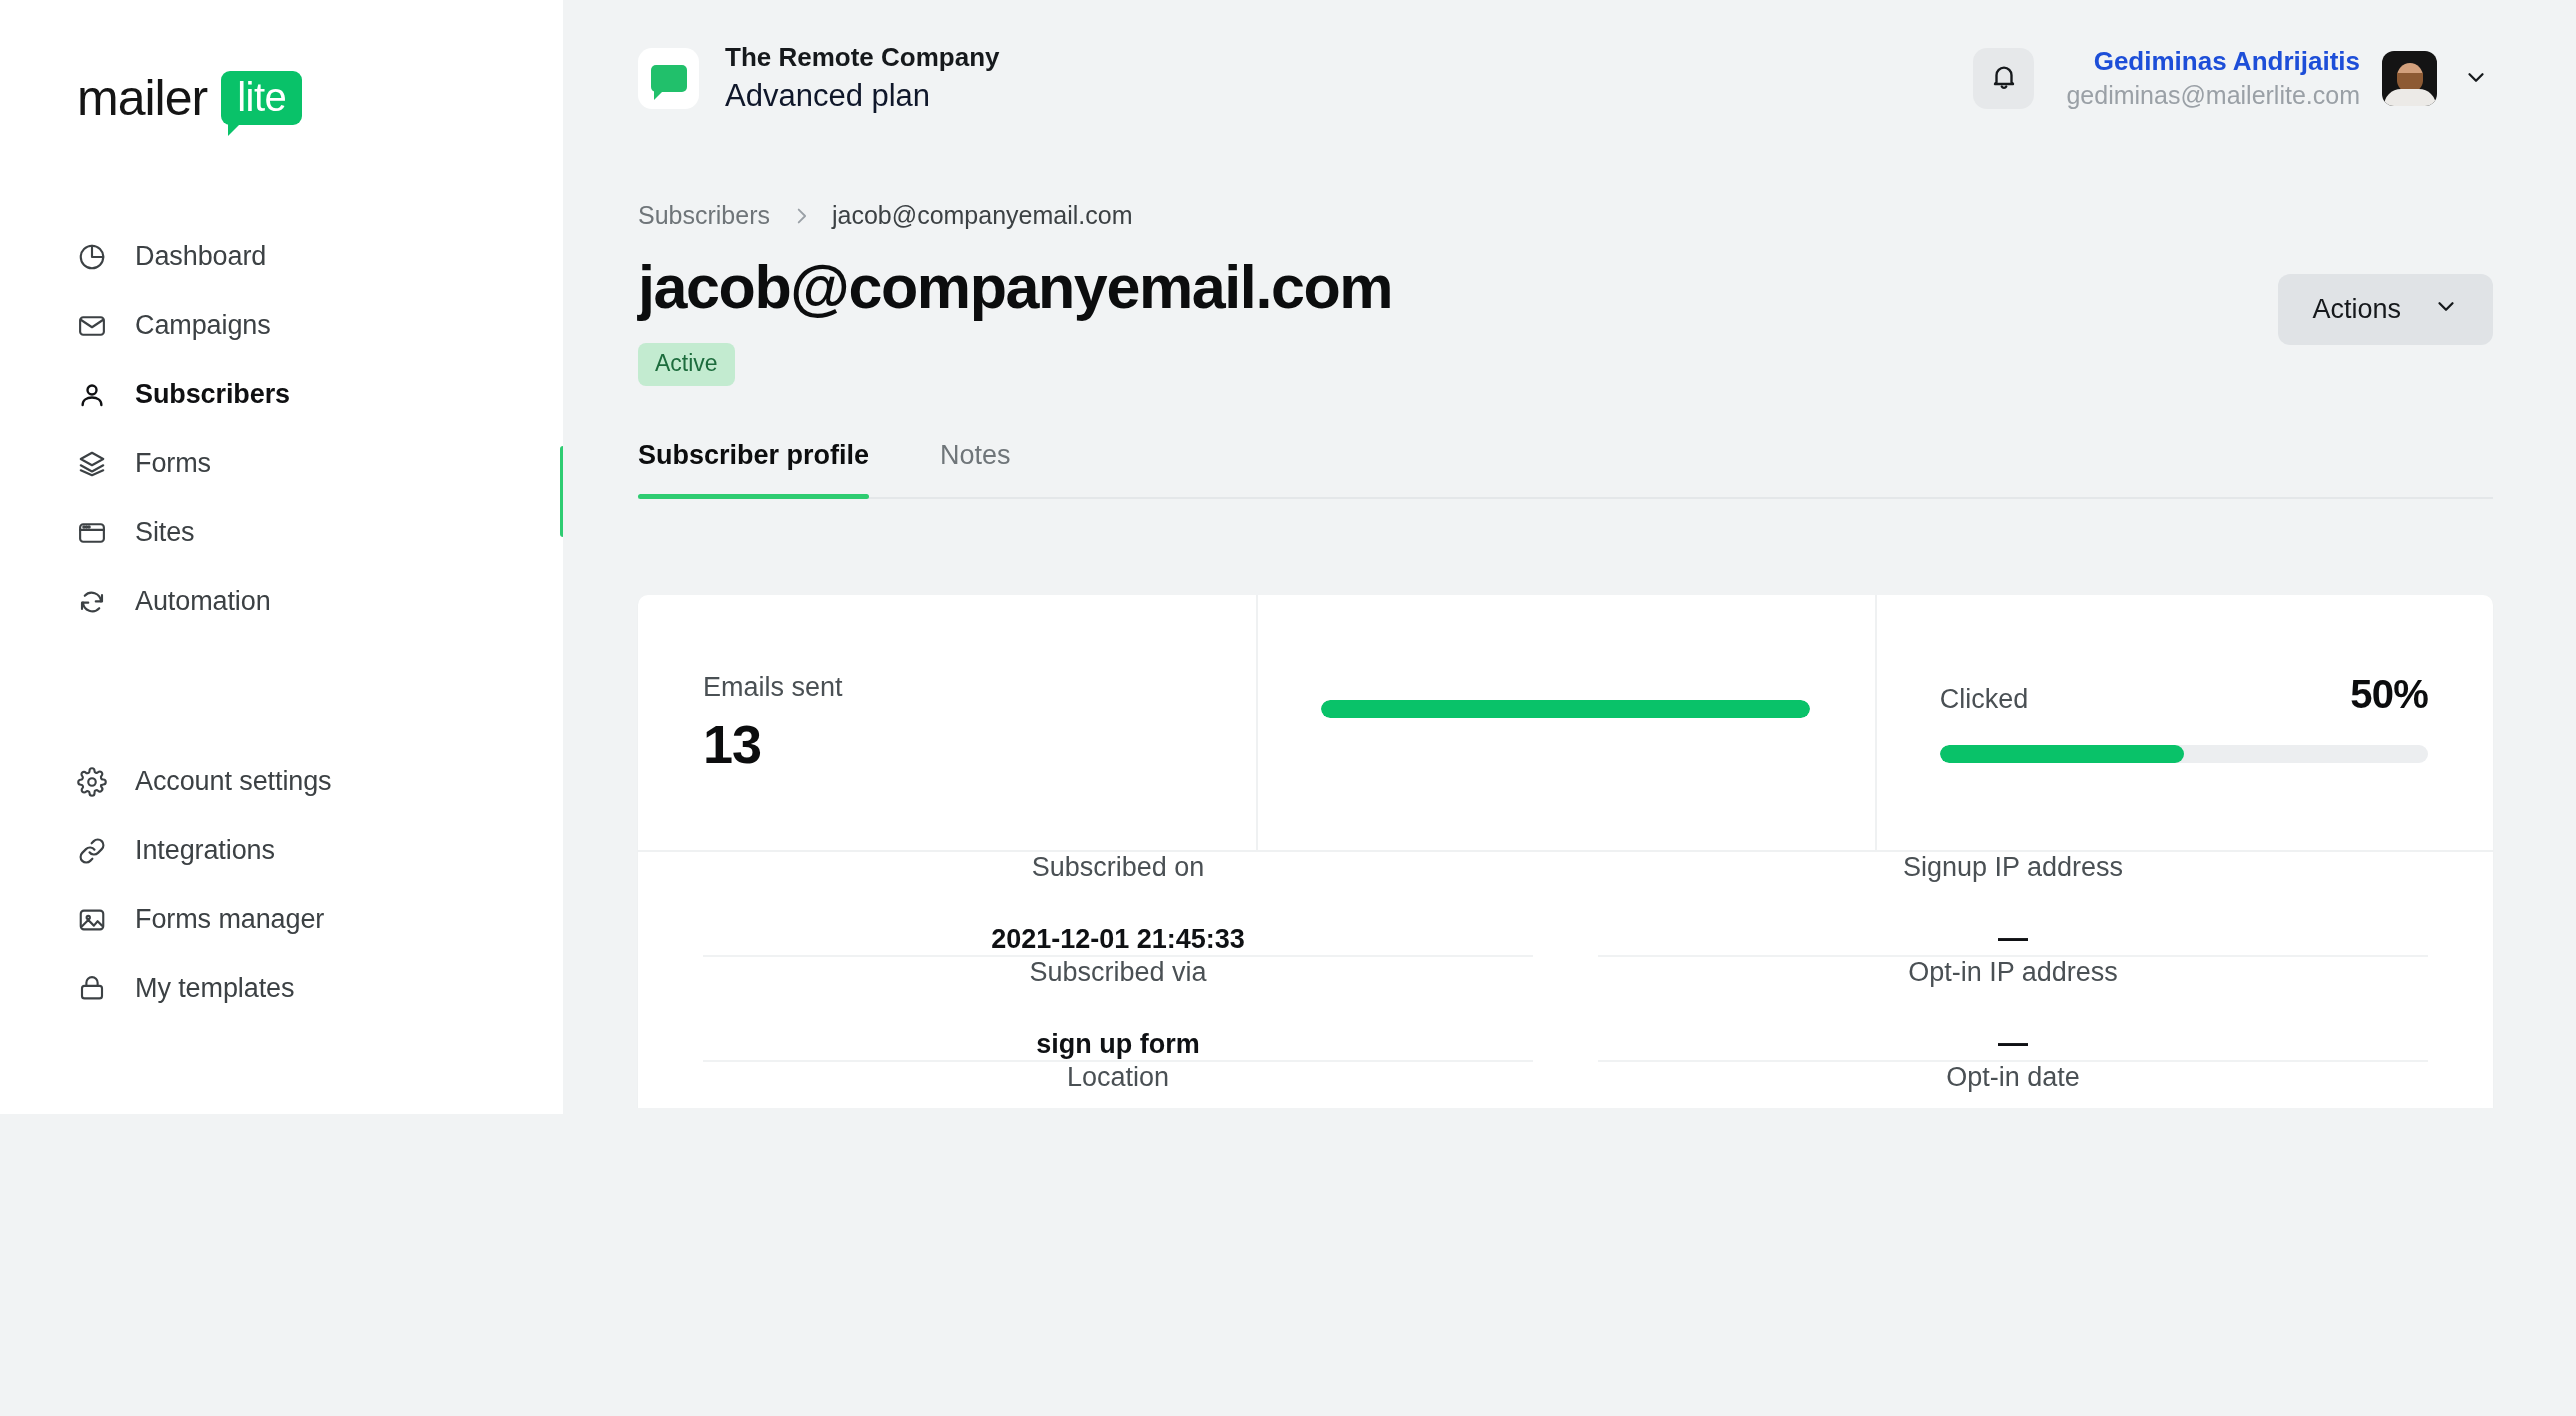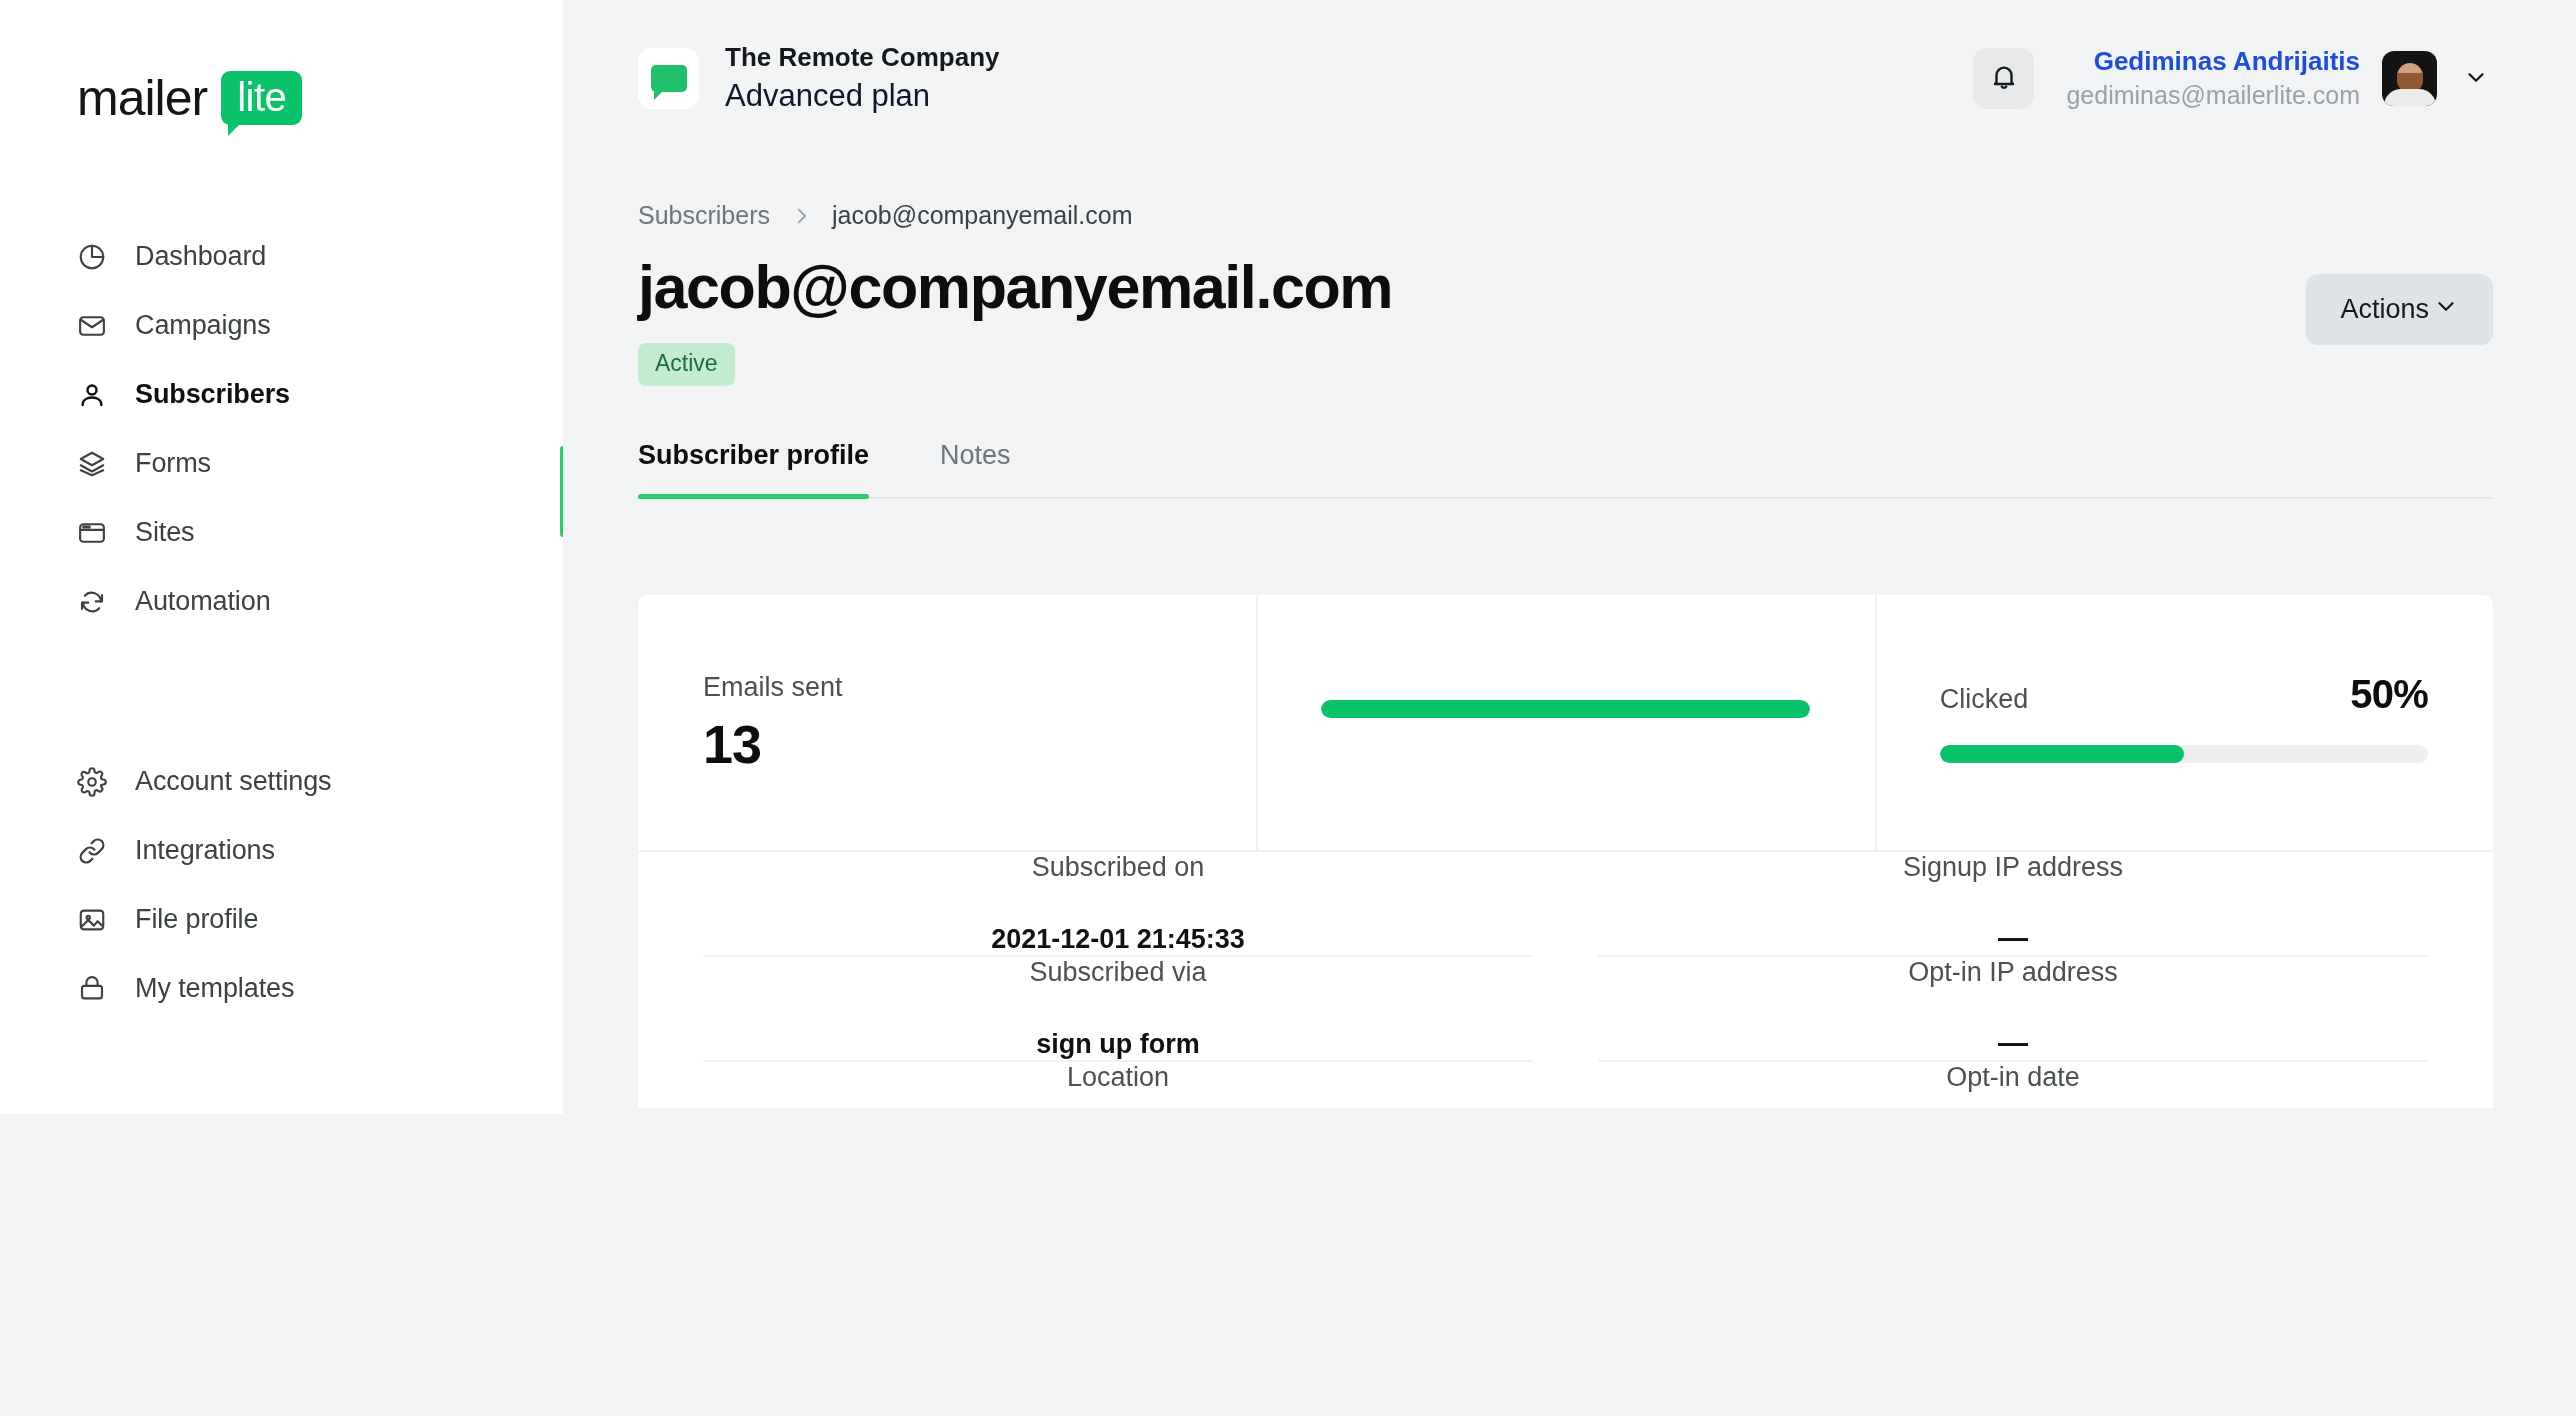--- a/index.html
+++ b/index.html
@@ -152,21 +152,21 @@
   .bc-link { font-size: 25px; color: #6f7579; cursor: pointer; }
   .bc-sep { color: #9aa0a6; display: flex; }
   .bc-current { font-size: 25px; color: #3c4144; }
 
   .page-title {
     font-size: 61px; font-weight: 700; color: #0c0d0e;
     letter-spacing: -1.4px; margin-top: 24px; line-height: 1.1;
   }
   .title-row { display: flex; align-items: flex-start; justify-content: space-between; }
   .actions-btn {
-    display: flex; align-items: center; gap: 4px;
+    display: flex; align-items: center; gap: 32px;
     background: #e0e3e6;
     border: none; border-radius: 12px;
     padding: 0 34px;
     height: 71px; margin-top: 44px;
     font-size: 27px; color: #16191c; font-weight: 400;
     cursor: pointer; font-family: inherit;
   }
   .badge-active {
     display: inline-block;
     background: #c3ebd0;
@@ -348,21 +348,21 @@
         </div>
 
         <div class="nav-item">
           <span class="ico">
             <svg viewBox="0 0 24 24" fill="none" stroke="#3c4144" stroke-width="1.7" stroke-linecap="round" stroke-linejoin="round">
               <rect x="3" y="4.5" width="18" height="15" rx="2.5"></rect>
               <circle cx="9" cy="10" r="1.3"></circle>
                 <path d="M4 17l5-5 4.5 4.5L16.5 13 20 16.5"></path>
             </svg>
           </span>
-          <span class="nav-label">File profile</span>
+          <span class="nav-label">Forms manager</span>
         </div>
 
         <div class="nav-item">
           <span class="ico">
             <svg viewBox="0 0 24 24" fill="none" stroke="#3c4144" stroke-width="1.7" stroke-linecap="round" stroke-linejoin="round">
               <rect x="4" y="9.5" width="16" height="10" rx="2"></rect>
               <path d="M7.5 9.5V7a4.5 4.5 0 0 1 9 0v2.5"></path>
             </svg>
           </span>
           <span class="nav-label">My templates</span>

